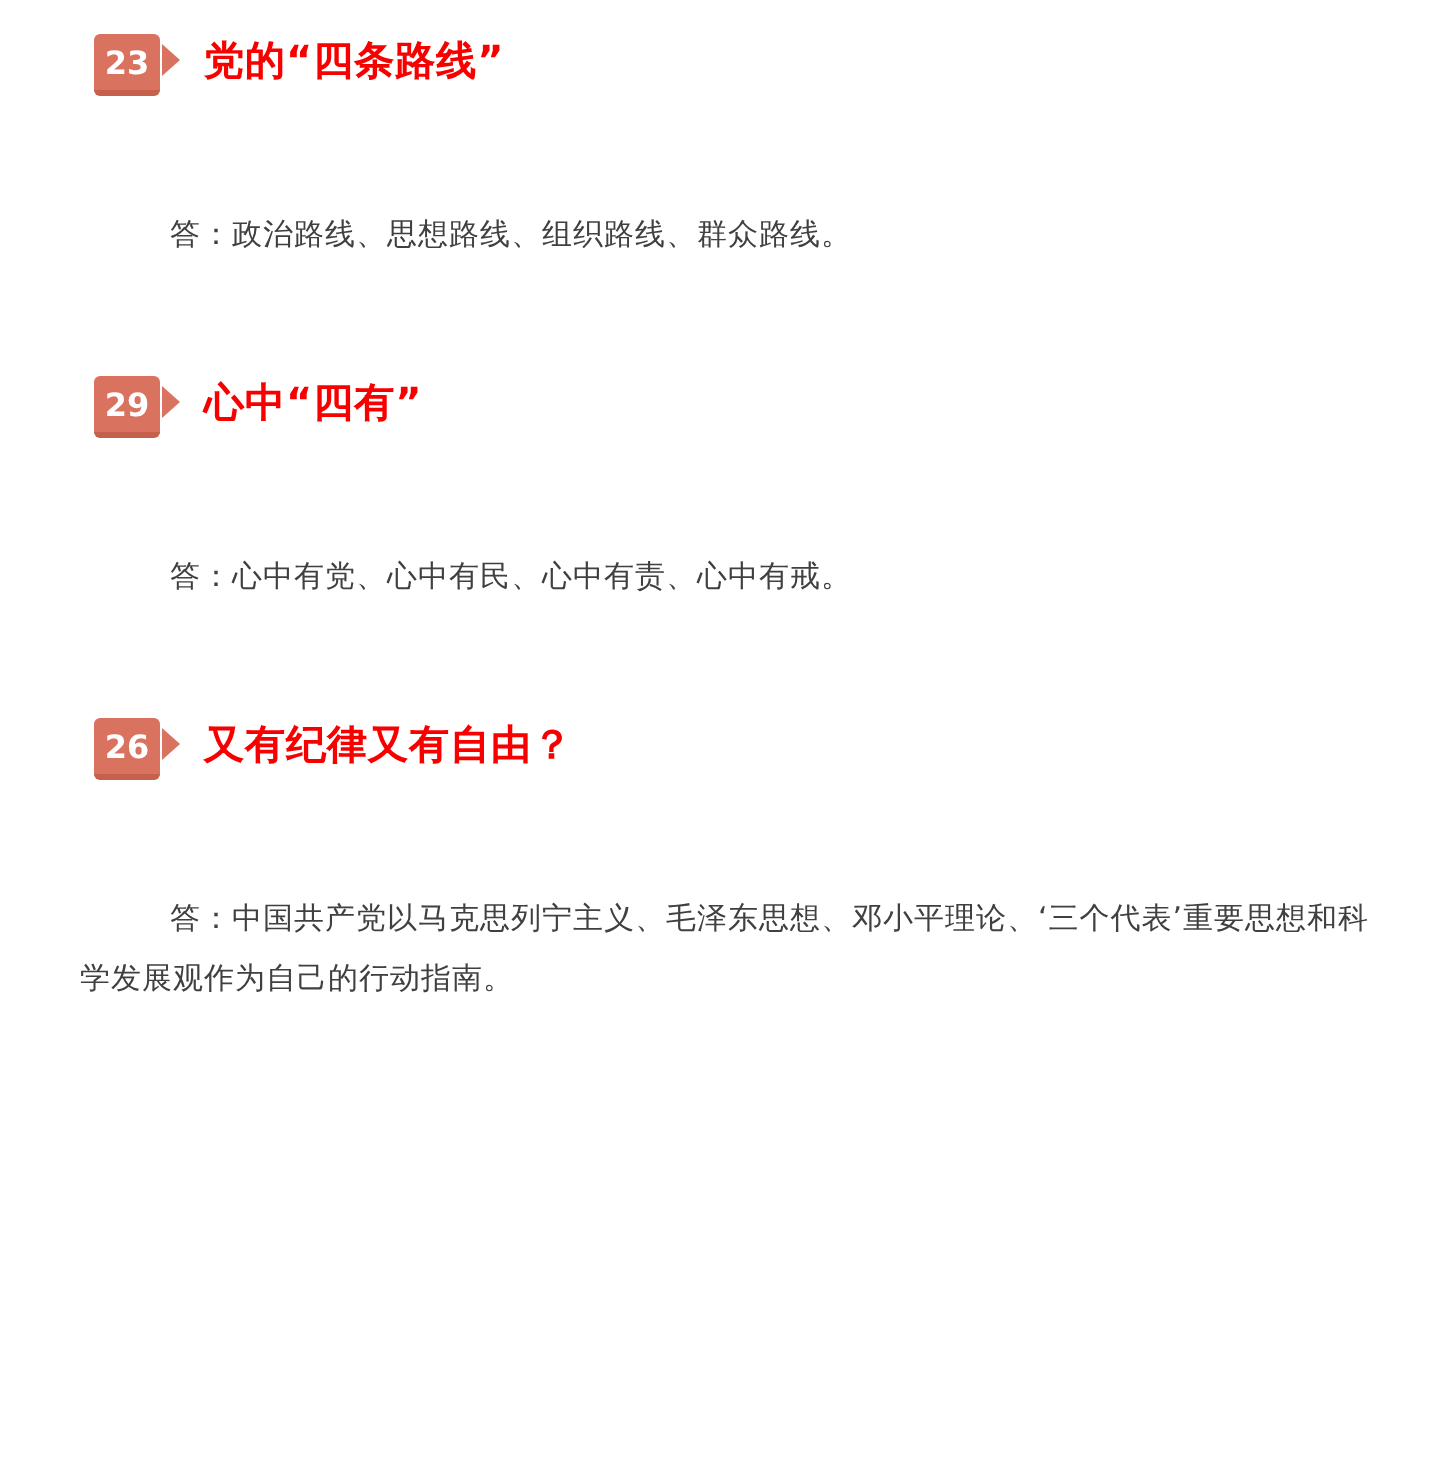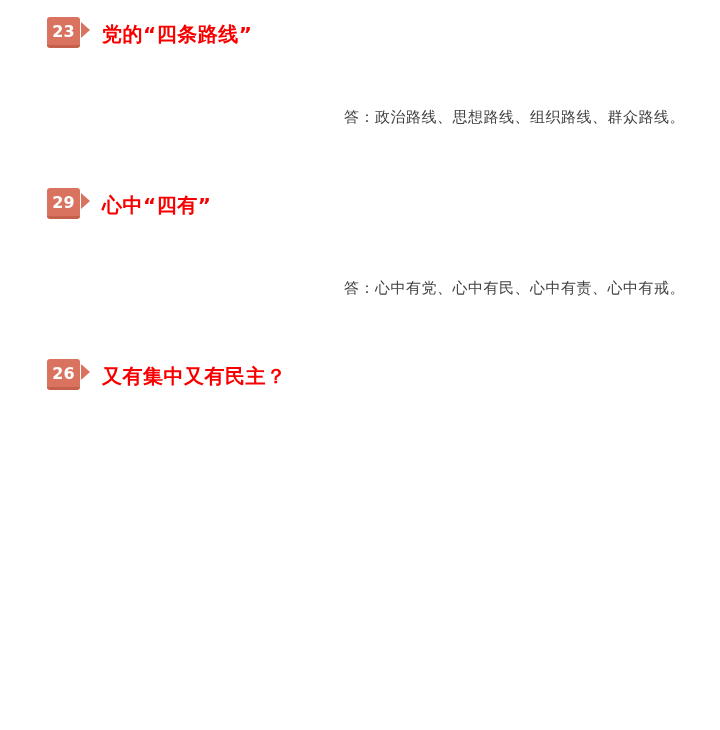--- a/index.html
+++ b/index.html
@@ -20,21 +20,21 @@
   }
   .page {
     width: 720px;
     height: 730px;
     padding: 17px 35px 0 40px;
     background: var(--page-bg);
   }
   .qa-item { margin-bottom: 56px; }
   .qa-header {
     display: flex;
-    align-items: flex-end;
+    align-items: flex-start;
     height: 31px;
   }
   .badge {
     position: relative;
     margin-left: 7px;
     width: 33px;
     height: 31px;
     background: var(--badge-bg);
     border-radius: 3px;
     border-bottom: 3px solid var(--badge-shadow);
@@ -65,21 +65,20 @@
     letter-spacing: 0.5px;
     white-space: nowrap;
   }
   .qa-answer {
     margin-top: 54px;
     font-size: 15px;
     line-height: 30px;
     color: var(--answer-color);
     text-indent: 45px;
     letter-spacing: 0.5px;
-    text-align: right;
   }
 </style>
 </head>
 <body>
 
 <div class="page">
 
   <div class="qa-item">
     <div class="qa-header">
       <div class="badge">
@@ -99,17 +98,18 @@
     </div>
     <p class="qa-answer">答：心中有党、心中有民、心中有责、心中有戒。</p>
   </div>
 
 
   <div class="qa-item">
     <div class="qa-header">
       <div class="badge">
         <span>26</span>
       </div>
-      <div class="qa-title">又有集中又有民主？</div>
+      <div class="qa-title">又有纪律又有自由？</div>
     </div>
+    <p class="qa-answer">答：中国共产党以马克思列宁主义、毛泽东思想、邓小平理论、‘三个代表’重要思想和科学发展观作为自己的行动指南。</p>
   </div>
 
 </div>
 
 </body></html>

